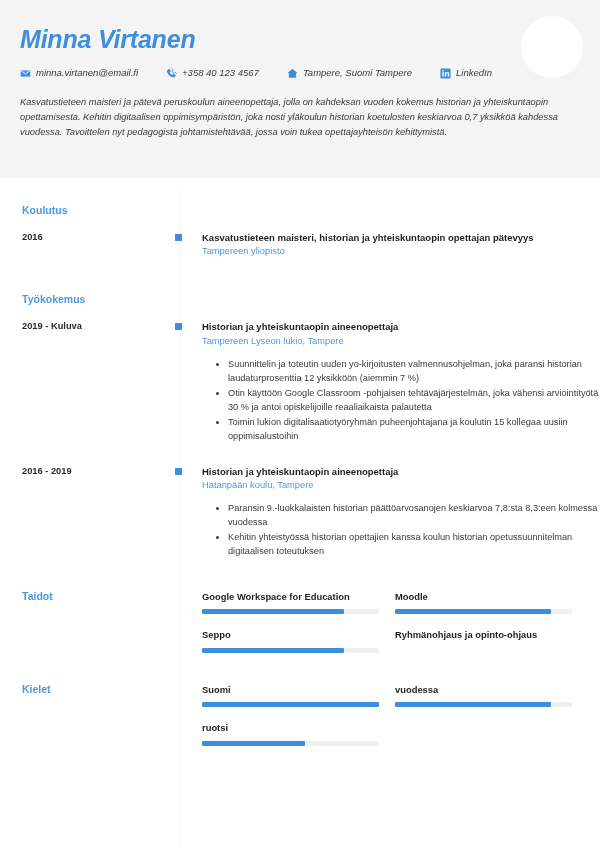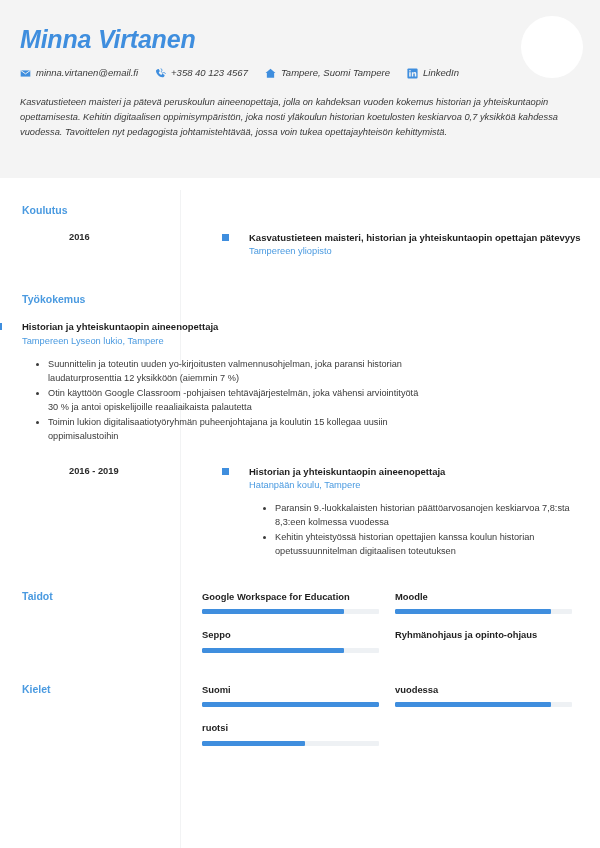--- a/index.html
+++ b/index.html
@@ -38,21 +38,21 @@
     align-items: center;
     flex-wrap: wrap;
     gap: 0;
     margin-bottom: 16px;
   }
   .contact-item {
     display: flex;
     align-items: center;
     font-size: 9.5px;
     color: #3a3a3a;
-    margin-right: 17px;
+    margin-right: 28px;
     line-height: 1;
   }
   .contact-item .ci-icon {
     display: inline-flex;
     align-items: center;
     justify-content: center;
     width: 11px;
     height: 11px;
     margin-right: 5px;
     color: #3f8ede;
@@ -123,21 +123,20 @@
   }
   .entry-date {
     width: 180px;
     flex: 0 0 180px;
     box-sizing: border-box;
     padding-left: 22px;
     font-size: 9.3px;
     font-weight: bold;
     color: #2b2b2b;
     line-height: 1.4;
-    margin-left: 47px;
   }
   .entry-body {
     flex: 1 1 auto;
     box-sizing: border-box;
     padding-left: 22px;
     position: relative;
   }
   .entry-marker {
     position: absolute;
     left: -5.5px;
@@ -289,20 +288,21 @@
   <div class="section">
     <div class="section-left">
       <div class="section-title">Työkokemus</div>
     </div>
     <div class="section-right"></div>
   </div>
 
   <div style="height:14px;"></div>
 
   <div class="entry">
+    <div class="entry-date">2019 - Kuluva</div>
     <div class="entry-body">
       <div class="entry-marker"></div>
       <div class="entry-title">Historian ja yhteiskuntaopin aineenopettaja</div>
       <div class="entry-org">Tampereen Lyseon lukio, Tampere</div>
       <ul class="entry-bullets">
         <li>Suunnittelin ja toteutin uuden yo-kirjoitusten valmennusohjelman, joka paransi historian laudaturprosenttia 12 yksikköön (aiemmin 7 %)</li>
         <li>Otin käyttöön Google Classroom -pohjaisen tehtäväjärjestelmän, joka vähensi arviointityötä 30 % ja antoi opiskelijoille reaaliaikaista palautetta</li>
         <li>Toimin lukion digitalisaatiotyöryhmän puheenjohtajana ja koulutin 15 kollegaa uusiin oppimisalustoihin</li>
       </ul>
     </div>

